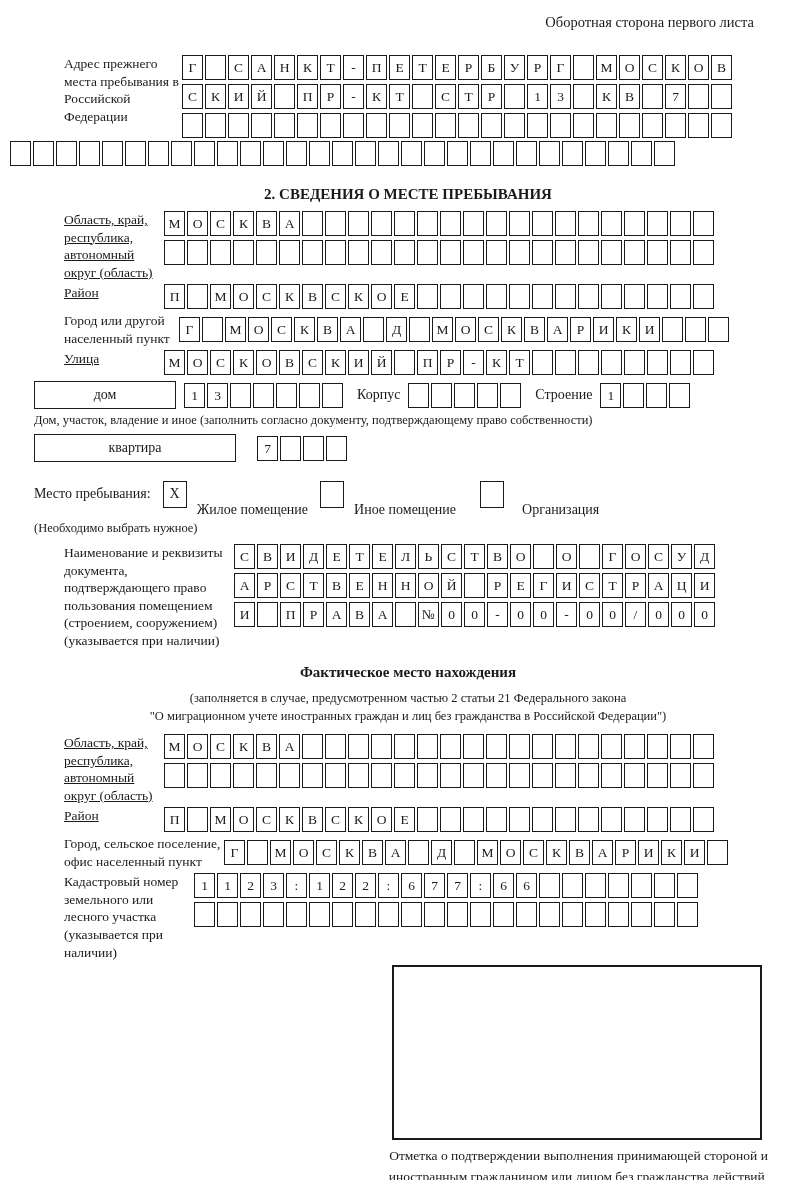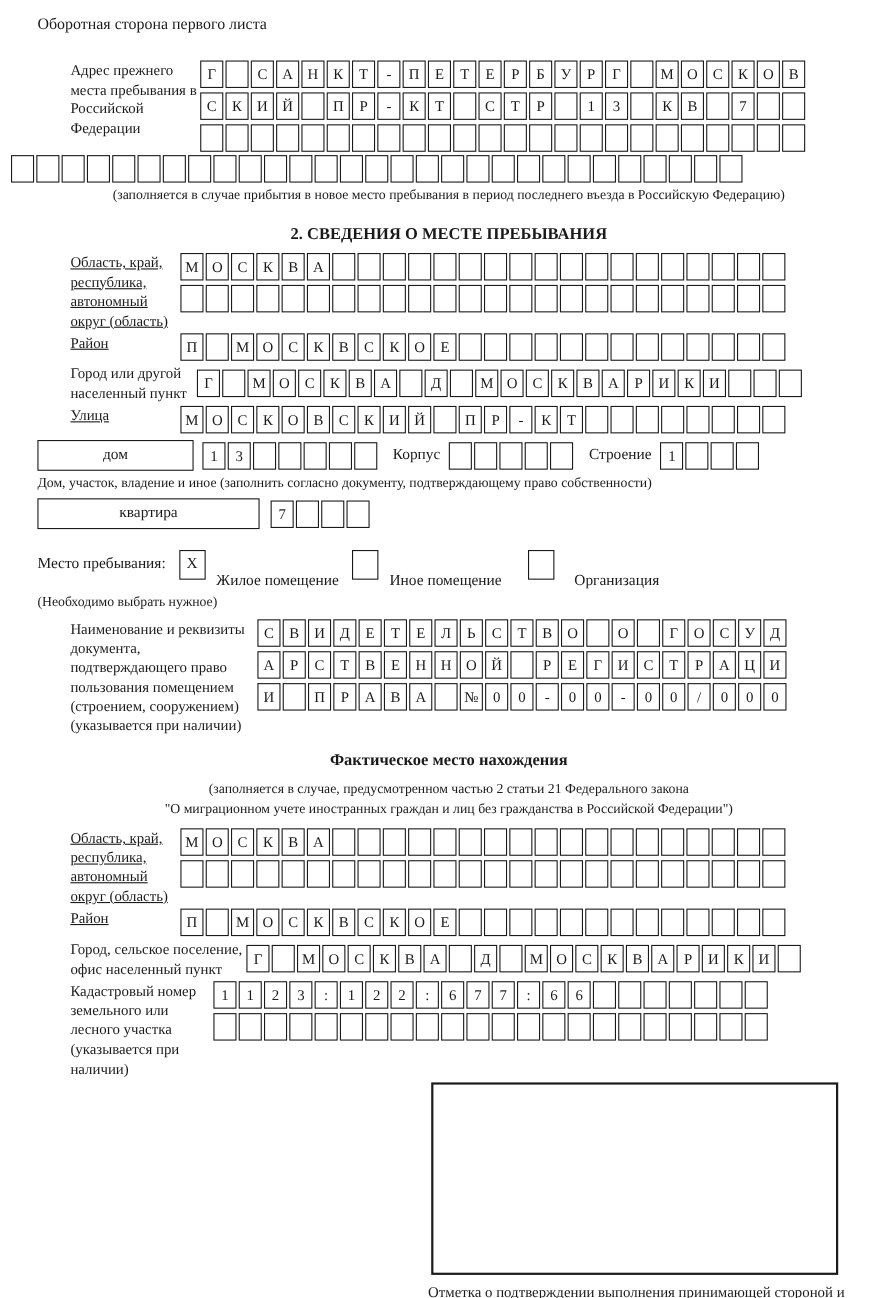--- a/index.html
+++ b/index.html
@@ -1,36 +1,36 @@
 <!DOCTYPE html>
 <html><head>
 <meta charset="utf-8">
 <style>
   html,body{margin:0;padding:0;background:#fff;}
   body{width:800px;height:1180px;color:#1a1a1a;
        font-family:"Liberation Serif","DejaVu Serif",serif;}
   .page{box-sizing:border-box;width:800px;height:1180px;padding:14px 18px 0 34px;}
-  .header-line{font-size:14.5px;padding-right:28px;margin-bottom:24px;}
+  .header-line{text-align:right;font-size:14.5px;padding-right:28px;margin-bottom:24px;}
   .row{display:flex;align-items:flex-start;margin-bottom:3px;}
   .vcenter{align-items:center;}
   .lbl{font-size:13.5px;line-height:1.3;padding-left:30px;box-sizing:border-box;flex:0 0 auto;}
   .w148{width:148px;} .w130{width:130px;text-decoration:underline;} .w160{width:160px;} .w200{width:200px;}
   .w145{width:145px;} .w190{width:190px;}
   .rows-stack{display:flex;flex-direction:column;gap:4px;}
   .cells{display:flex;gap:2px;flex:0 0 auto;}
   .cbox{box-sizing:border-box;flex:0 0 auto;width:21px;height:25px;border:1.6px solid #1a1a1a;
         display:inline-flex;align-items:center;justify-content:center;
         font-size:13.5px;line-height:1;background:#fff;}
   .fullrow{margin-left:-24px;margin-top:2px;}
   .note{font-size:12.5px;text-align:center;margin:4px 0 6px 0;}
   .sec-title{font-size:15px;font-weight:bold;text-align:center;margin:20px 0 8px 0;}
   .widebox{box-sizing:border-box;border:1.8px solid #1a1a1a;height:28px;display:flex;
            align-items:center;justify-content:center;font-size:14px;flex:0 0 auto;}
   .housebox{width:142px;margin-right:8px;}
-  .aptbox{width:202px;margin-right:10px;}
+  .aptbox{width:202px;margin-right:21px;}
   .inline-lbl{font-size:14px;margin:0 8px 0 14px;align-self:center;}
   .house-row,.apt-row{align-items:center;margin-top:6px;}
   .stay-row{align-items:center;margin-top:8px;font-size:14px;}
   .stay-lbl{flex:0 0 auto;}
   .checkbox{width:24px;height:27px;margin:0 10px 0 12px;font-size:14px;}
   .opt{flex:0 0 auto;margin-top:32px;}
   .note-choose{width:620px;text-align:left;margin:2px 0 8px 0;}
   .doc-row{margin-top:0;}
   .fact-title{margin-top:14px;}
   .fact-note{margin:0;line-height:1.5;}
@@ -153,21 +153,20 @@
       <span class="cbox"></span>
       <span class="cbox"></span>
       <span class="cbox"></span>
       <span class="cbox"></span>
       <span class="cbox"></span>
       <span class="cbox"></span>
       <span class="cbox"></span>
       <span class="cbox"></span>
       <span class="cbox"></span>
     </div>
-  <div class="note">(заполняется в случае прибытия в новое место пребывания в период последнего въезда в Российскую Федерацию)</div>
 
   <div class="sec-title">2. СВЕДЕНИЯ О МЕСТЕ ПРЕБЫВАНИЯ</div>
 
   <div class="row">
     <div class="lbl w130">Область, край, республика, автономный округ (область)</div>
     <div class="rows-stack">
       <div class="cells">
           <span class="cbox">М</span>
           <span class="cbox">О</span>
           <span class="cbox">С</span>

